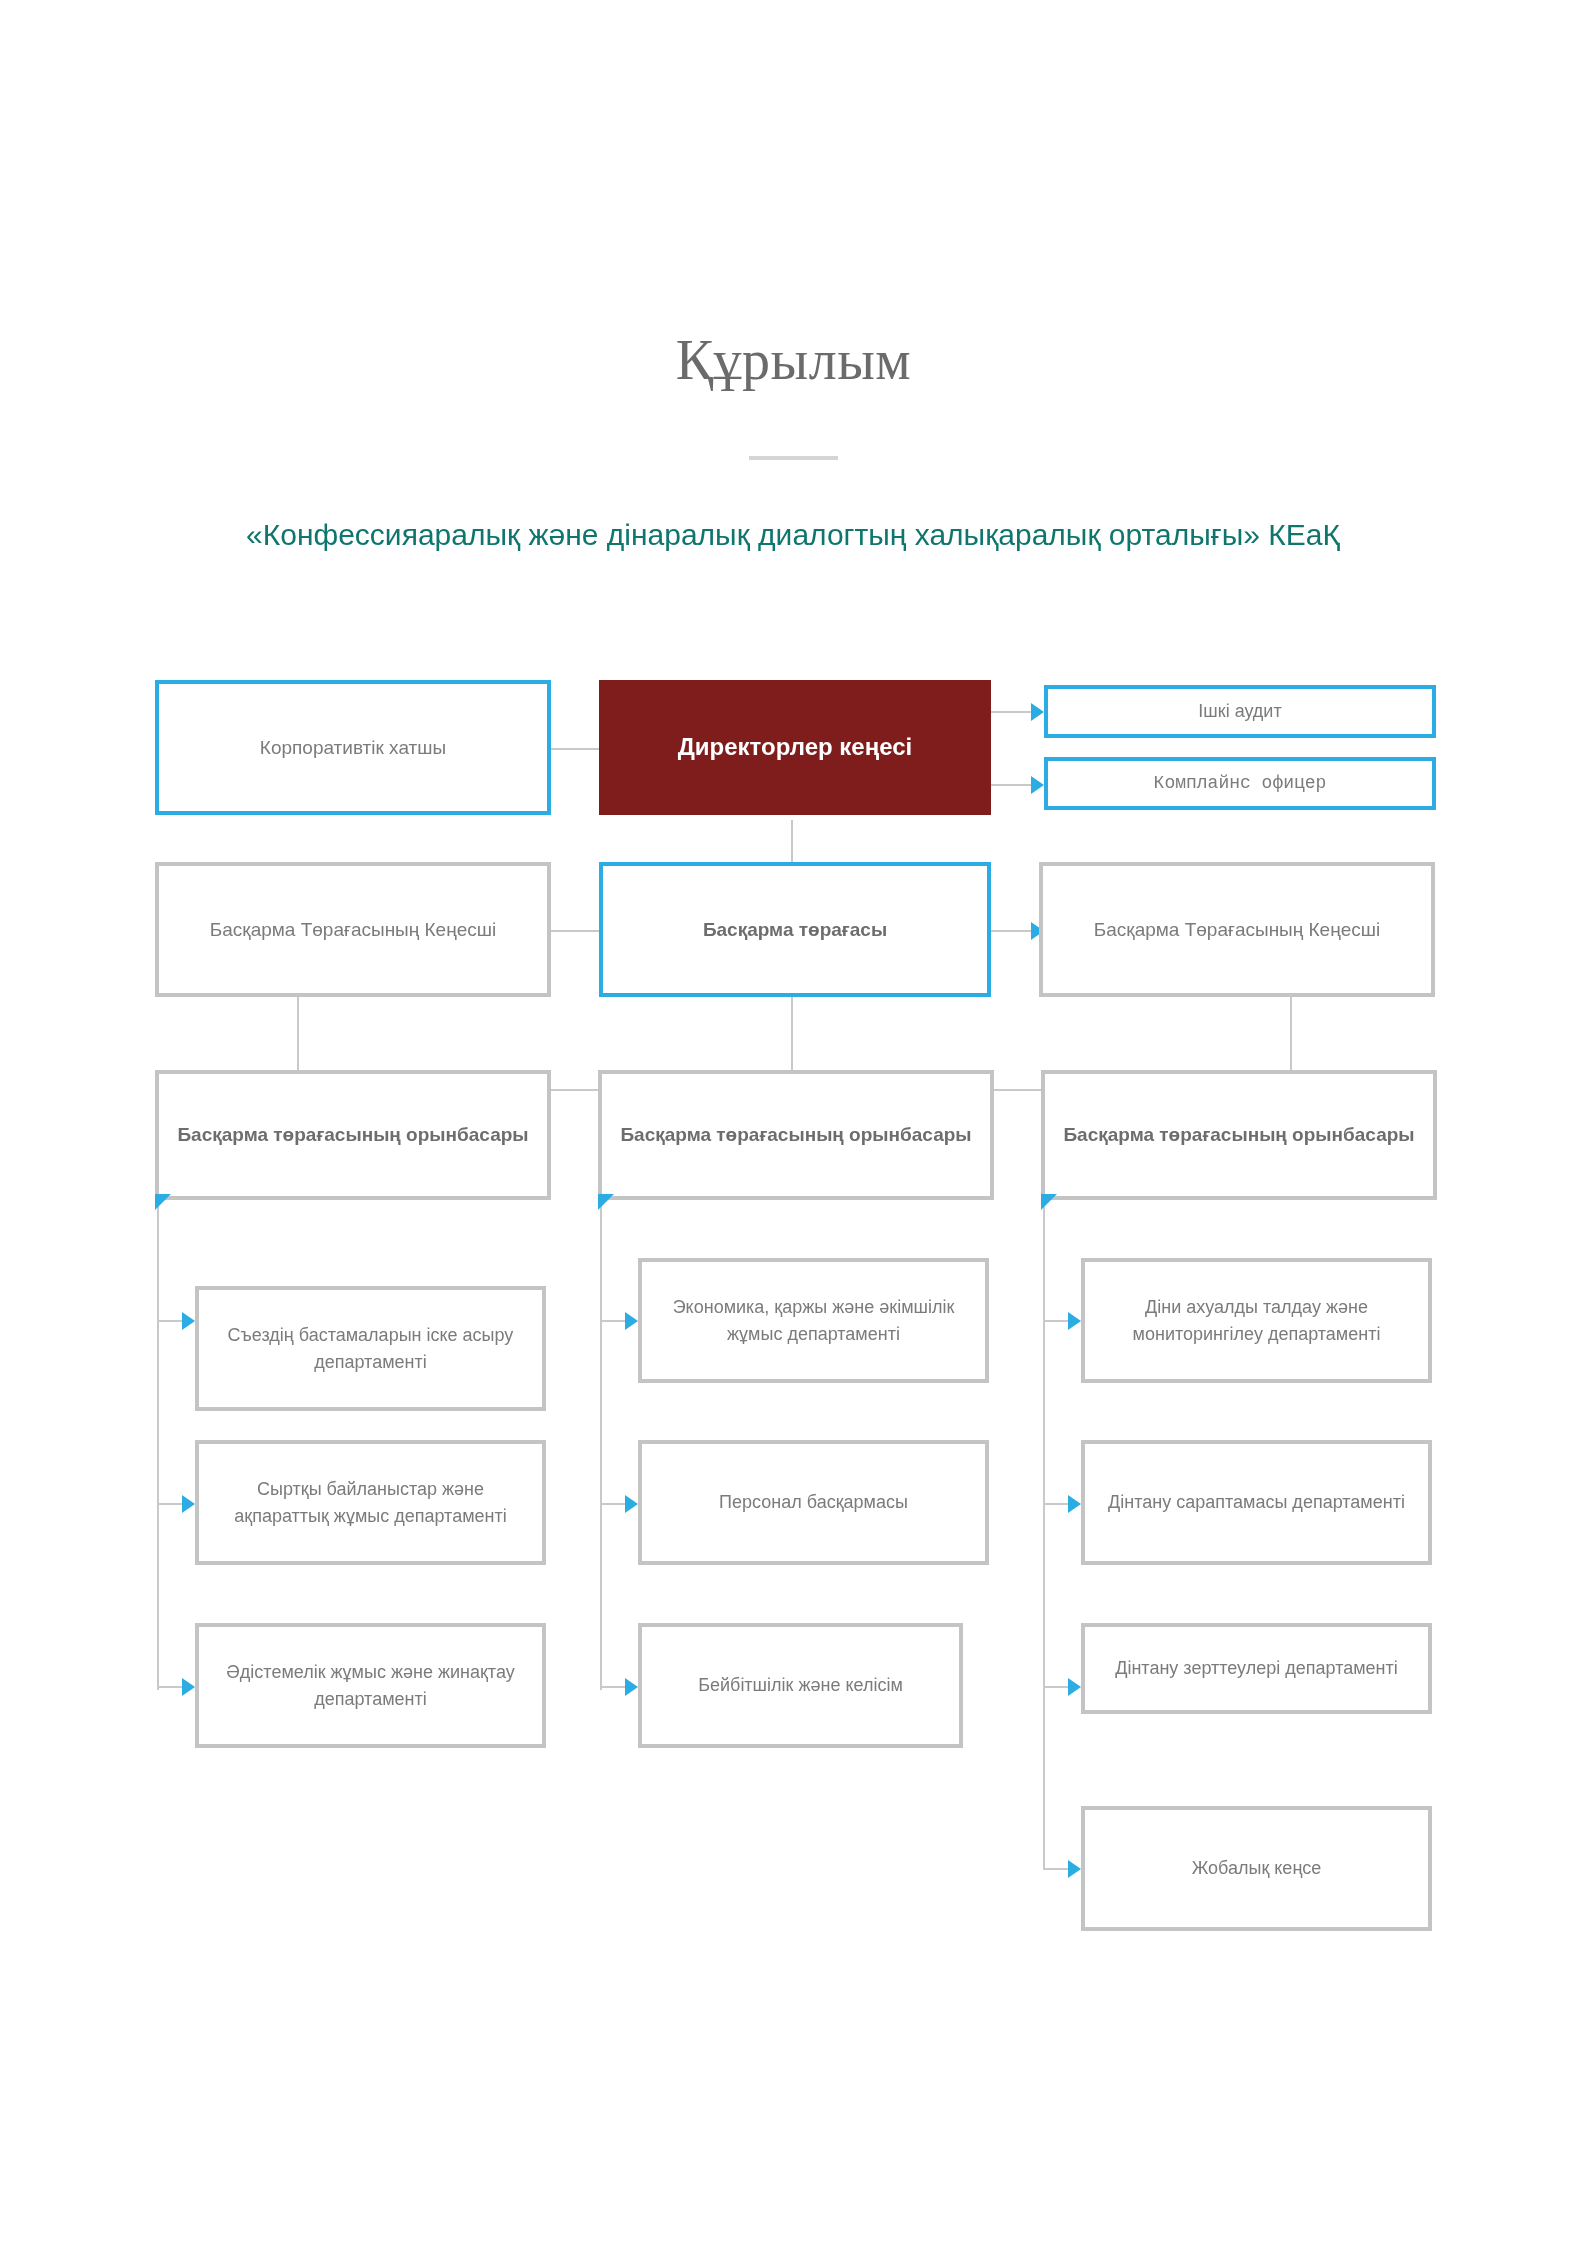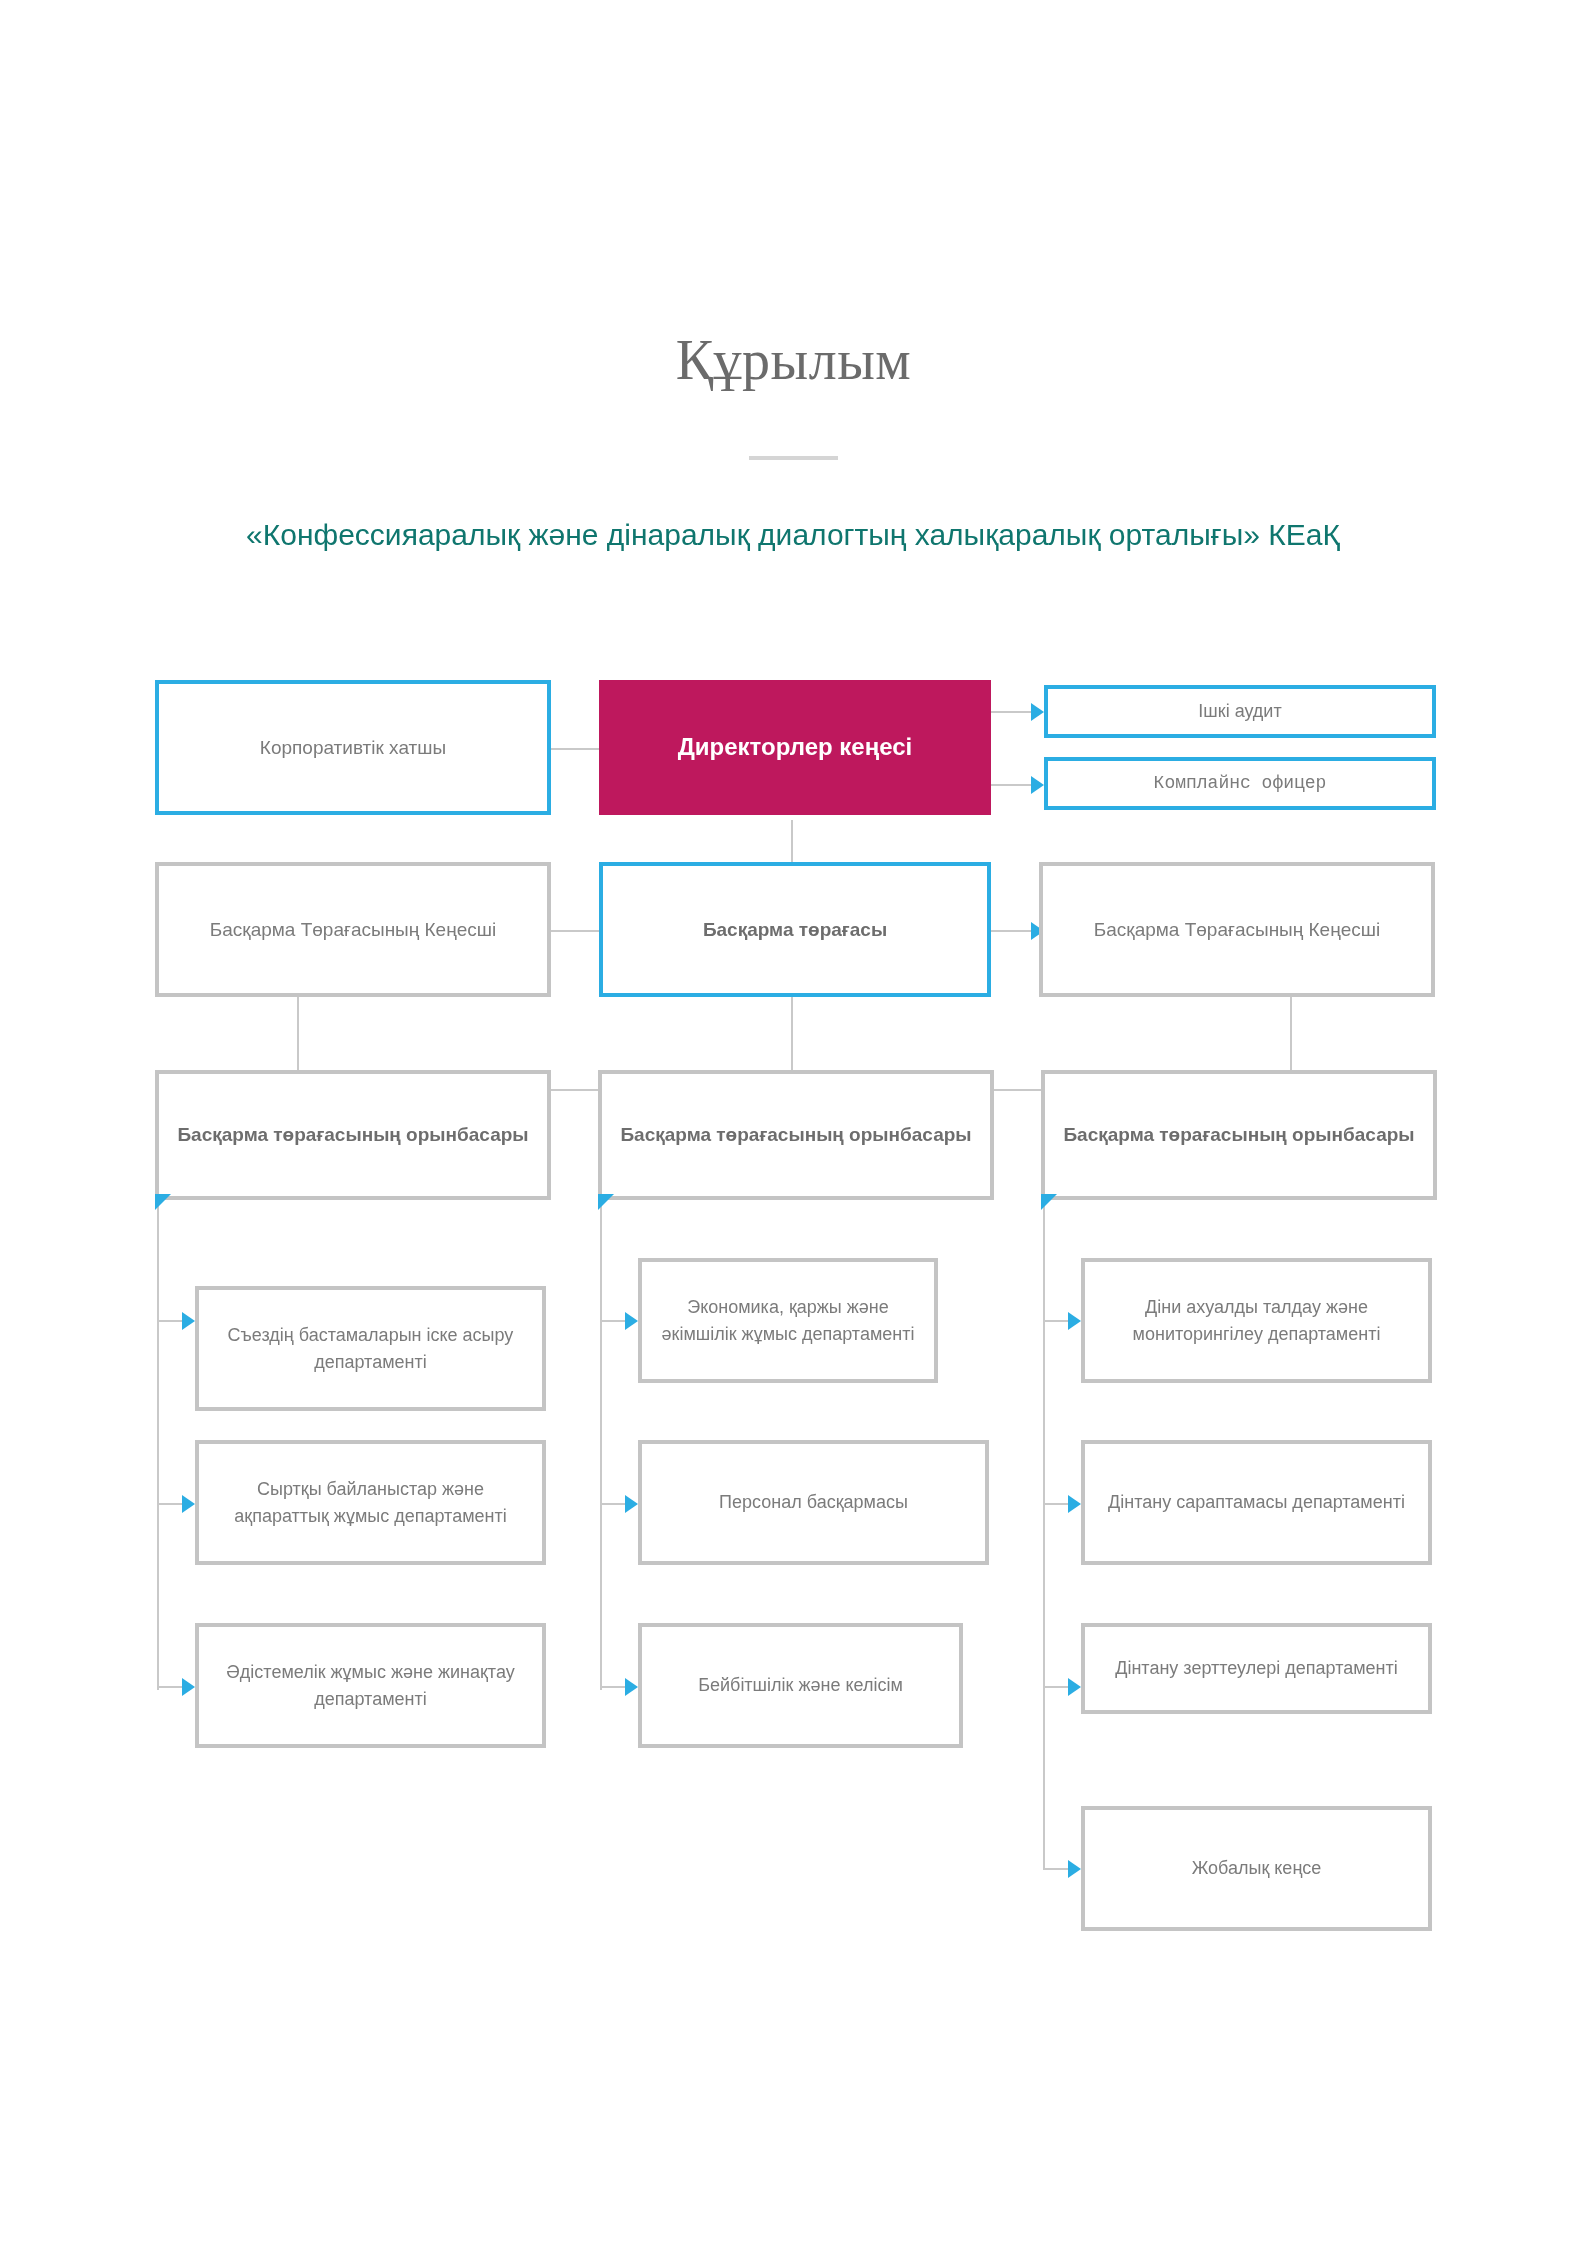--- a/index.html
+++ b/index.html
@@ -75,21 +75,21 @@
     z-index: 3;
   }
   .node.gray {
     border: 4px solid #c4c4c4;
   }
   .node.blue-outline {
     border: 4px solid #2bade3;
   }
   .node.blue-solid {
     border: none;
-    background: #be185d;
+    background: #7f1d1d;
     color: #ffffff;
     font-weight: bold;
     font-size: 24px;
   }
   .node.bold {
     font-weight: bold;
     color: #6d6d6d;
   }
   .node.small {
     font-size: 18px;
@@ -236,21 +236,21 @@
   <div class="node gray bold" style="left:598px; top:1070px; width:396px; height:130px;">Басқарма төрағасының орынбасары</div>
 
   <div class="node gray bold" style="left:1041px; top:1070px; width:396px; height:130px;">Басқарма төрағасының орынбасары</div>
 
   <div class="node gray small" style="left:195px; top:1258px; width:351px; height:125px;margin-top:28px;">Съездің бастамаларын іске асыру департаменті</div>
 
   <div class="node gray small" style="left:195px; top:1440px; width:351px; height:125px;">Сыртқы байланыстар және ақпараттық жұмыс департаменті</div>
 
   <div class="node gray small" style="left:195px; top:1623px; width:351px; height:125px;">Әдістемелік жұмыс және жинақтау департаменті</div>
 
-  <div class="node gray small" style="left:638px; top:1258px; width:300px; height:125px;">Экономика, қаржы және әкімшілік жұмыс департаменті</div>
+  <div class="node gray small" style="left:638px; top:1258px; width:351px; height:125px;">Экономика, қаржы және әкімшілік жұмыс департаменті</div>
 
   <div class="node gray small" style="left:638px; top:1440px; width:351px; height:125px;">Персонал басқармасы</div>
 
   <div class="node gray small" style="left:638px; top:1623px; width:325px; height:125px;">Бейбітшілік және келісім</div>
 
   <div class="node gray small" style="left:1081px; top:1258px; width:351px; height:125px;">Діни ахуалды талдау және мониторингілеу департаменті</div>
 
   <div class="node gray small" style="left:1081px; top:1440px; width:351px; height:125px;">Дінтану сараптамасы департаменті</div>
 
   <div class="node gray small" style="left:1081px; top:1623px; width:351px; height:91px;">Дінтану зерттеулері департаменті</div>

